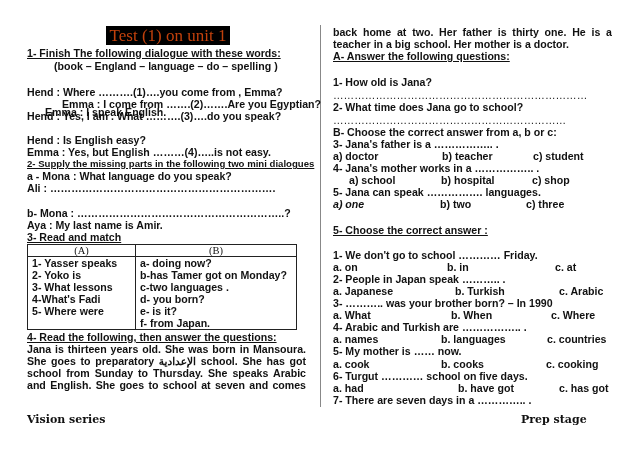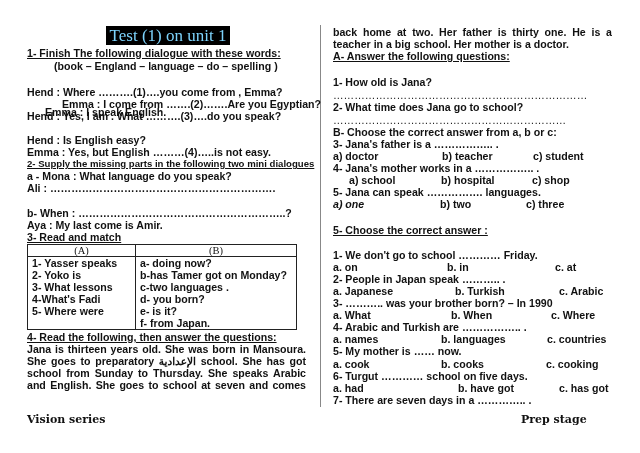--- a/index.html
+++ b/index.html
@@ -2,21 +2,21 @@
 <html><head>
 <meta charset="utf-8">
 <style>
   html, body { margin: 0; padding: 0; background: #ffffff; }
   body { width: 640px; height: 453px; position: relative; overflow: hidden;
          font-family: "Liberation Sans", sans-serif; color: #111; }
   .line { position: absolute; font-size: 10.6px; font-weight: bold; white-space: nowrap; line-height: 12px; }
   .u { text-decoration: underline; }
   .small { font-size: 9.6px; }
   .title-box { position: absolute; left: 106px; top: 26px; width: 124px; height: 19px;
-               background: #000; color: #7dd3fc; font-family: "Liberation Serif", serif;
+               background: #000; color: #c2410c; font-family: "Liberation Serif", serif;
                font-size: 17px; line-height: 19px; text-align: center; white-space: nowrap; }
   .divider { position: absolute; left: 320px; top: 25px; width: 1px; height: 382px; background: #888; }
   table.match { position: absolute; left: 27px; top: 244px; width: 270px; border-collapse: collapse; }
   table.match td, table.match th { border: 1px solid #222; padding: 0 4px; font-size: 10.6px; font-weight: bold;
          line-height: 12px; vertical-align: top; text-align: left; }
   table.match th { font-family: "Liberation Serif", serif; font-weight: normal; text-align: center; font-size: 10.5px; line-height: 11px; }
   table.match td.a { width: 99px; }
   .justify { position: absolute; font-size: 10.6px; font-weight: bold; line-height: 12.2px; text-align: justify; text-align-last: justify; }
   .opts { position: absolute; font-size: 10.6px; font-weight: bold; line-height: 12px; white-space: nowrap; }
   .opts span { position: absolute; top: 0; }
@@ -34,22 +34,22 @@
 <div class="line" style="left:27px;top:86px;">Hend : Where ……….(1)….you come from , Emma?</div>
 <div class="line" style="left:27px;top:98px;margin-left:35px;">Emma : I come from …….(2)…….Are you Egyptian?</div>
 <div class="line" style="left:27px;top:110px;">Hend : Yes, I am . What ……….(3)….do you speak?</div>
 <div class="line" style="left:27px;top:106px;padding-left:18px;">Emma : I speak English.</div>
 <div class="line" style="left:27px;top:134px;">Hend : Is English easy?</div>
 <div class="line" style="left:27px;top:146px;">Emma : Yes, but English ………(4)…..is not easy.</div>
 
 <div class="line u small" style="left:27px;top:158px;">2- Supply the missing parts in the following two mini dialogues</div>
 <div class="line" style="left:27px;top:170px;">a - Mona : What language do you speak?</div>
 <div class="line" style="left:27px;top:182px;">Ali : ……………………………………………………….</div>
-<div class="line" style="left:27px;top:207px;">b- When : …………………………………………………..?</div>
-<div class="line" style="left:27px;top:219px;">Aya : My last come is Amir.</div>
+<div class="line" style="left:27px;top:207px;">b- Mona : …………………………………………………..?</div>
+<div class="line" style="left:27px;top:219px;">Aya : My last name is Amir.</div>
 <div class="line u" style="left:27px;top:231px;">3- Read and match</div>
 
 <table class="match">
   <tbody>
       <tr>
     <th>(A)</th>
     <th>(B)</th>
   </tr>
   <tr>
     <td class="a">

